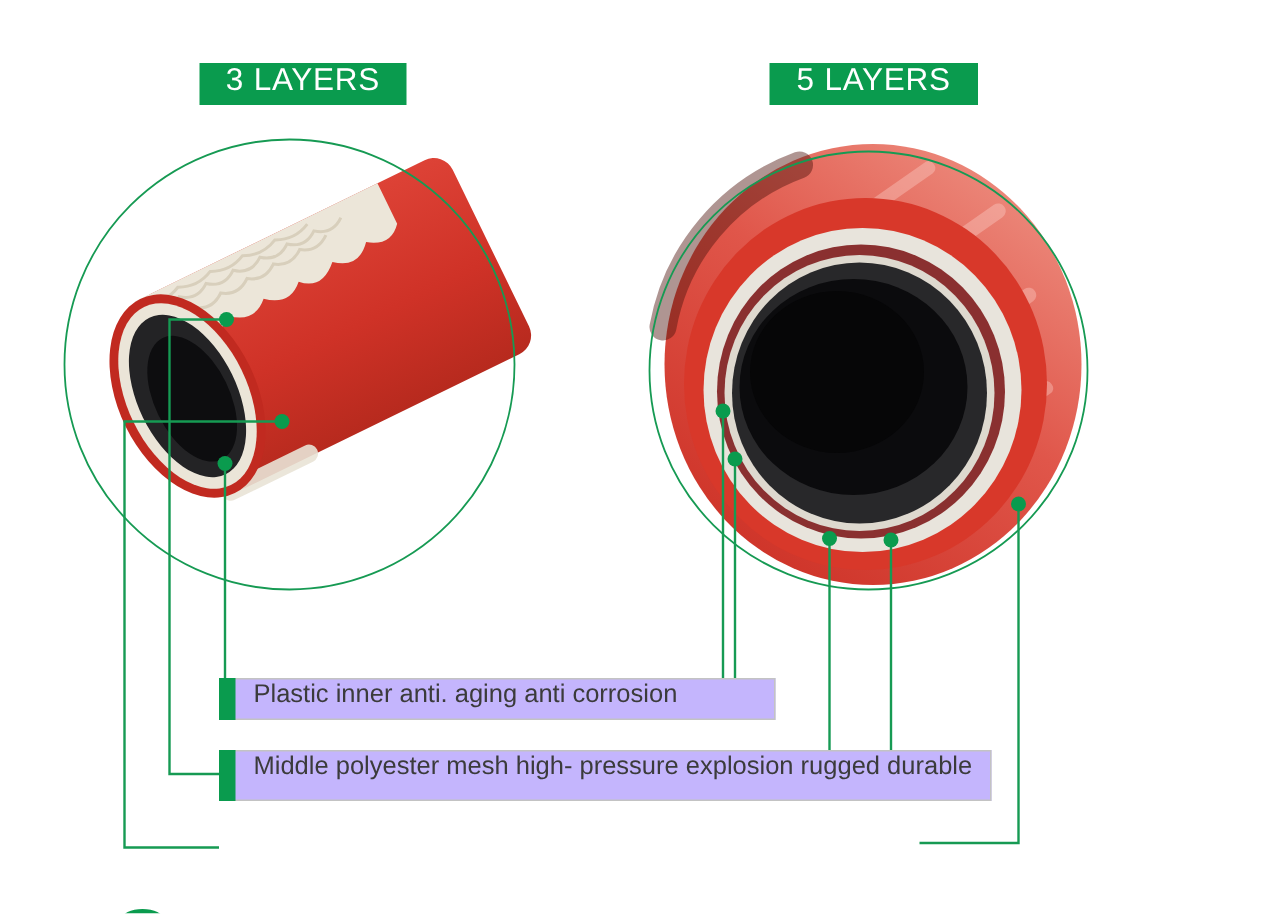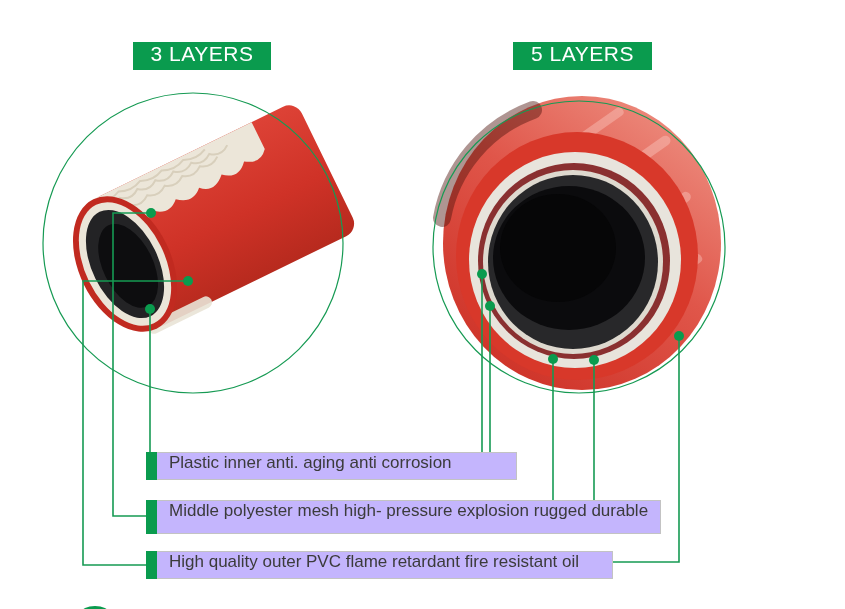--- a/index.html
+++ b/index.html
@@ -123,18 +123,14 @@
   </div>
 
   <div class="callout-box" id="callout-box-1">
     <span class="bar"></span>
     <span class="txt">Plastic inner anti. aging anti corrosion</span>
   </div>
   <div class="callout-box" id="callout-box-2">
     <span class="bar"></span>
     <span class="txt">Middle polyester mesh high- pressure explosion rugged durable</span>
   </div>
-  <div class="callout-box" id="callout-box-3">
-    <span class="bar"></span>
-    <span class="txt">High quality outer PVC flame retardant fire resistant oil</span>
-  </div>
 
 </div>
 
 </body></html>

